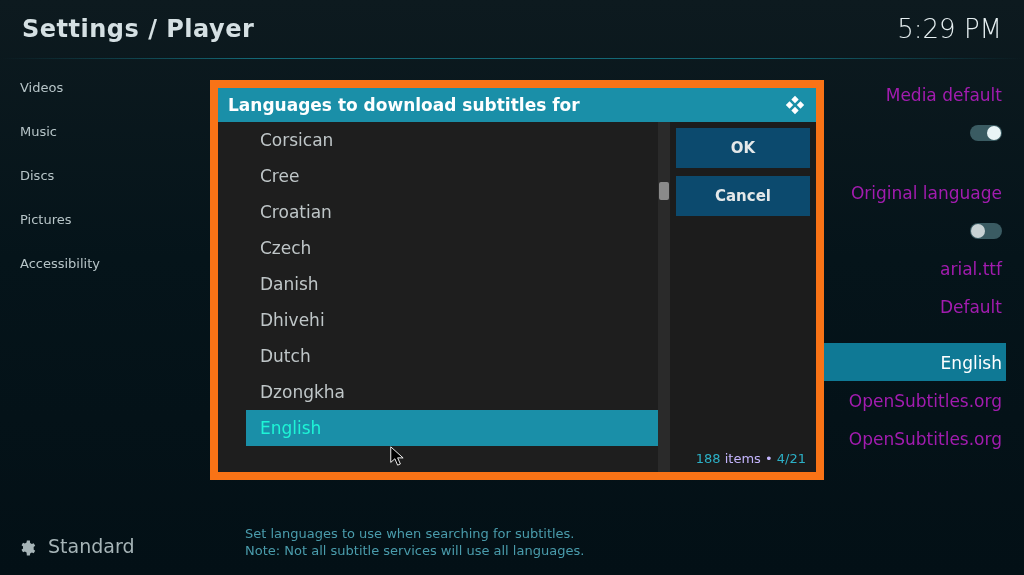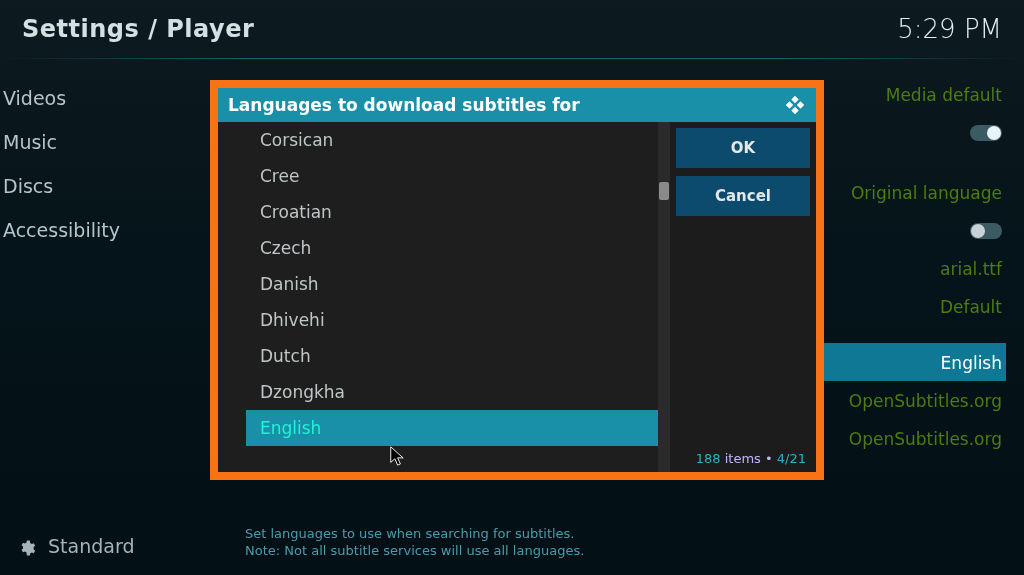--- a/index.html
+++ b/index.html
@@ -46,24 +46,24 @@
   .sidebar {
     position: absolute;
     left: 0;
     top: 65px;
     width: 240px;
     display: flex;
     flex-direction: column;
   }
   .side-item {
     height: 44px;
-    padding-left: 3px;
-    display: flex;
-    align-items: flex-end;
-    font-size: 19px;
+    padding-left: 20px;
+    display: flex;
+    align-items: center;
+    font-size: 13px;
     color: #b7c5c8;
   }
   .side-item.selected {
     background: #0e2b33;
     color: #e6f6f8;
   }
   .footer-item {
     position: absolute;
     left: 0;
     bottom: 18px;
@@ -89,21 +89,21 @@
     display: flex;
     flex-direction: column;
     gap: 0;
   }
   .right-row {
     height: 38px;
     display: flex;
     align-items: center;
     justify-content: flex-end;
     font-size: 17px;
-    color: #4d7c0f;
+    color: #a21caf;
     padding-right: 4px;
     border-top: 1px solid rgba(255,255,255,0);
   }
   .right-row.highlight {
     background: #0f7995;
     color: #ffffff;
   }
   .toggle {
     width: 32px; height: 16px;
     border-radius: 9px;
@@ -244,20 +244,23 @@
 
 <div class="sidebar">
   <div class="side-item">
       <span>Videos</span>
     </div>
   <div class="side-item">
       <span>Music</span>
     </div>
   <div class="side-item">
       <span>Discs</span>
+    </div>
+  <div class="side-item">
+      <span>Pictures</span>
     </div>
   <div class="side-item">
       <span>Accessibility</span>
     </div>
 </div>
 
 <div class="footer-item">
   <svg class="gear" viewBox="0 0 24 24">
     <path fill="#a6b4b7" d="M12 8a4 4 0 1 0 .001 8.001A4 4 0 0 0 12 8m8.94 4a7.5 7.5 0 0 0-.12-1.3l2.1-1.64-2-3.46-2.49 1a7.6 7.6 0 0 0-2.25-1.3L15.8 2h-4l-.38 2.7a7.6 7.6 0 0 0-2.25 1.3l-2.49-1-2 3.46 2.1 1.64a7.5 7.5 0 0 0 0 2.6l-2.1 1.64 2 3.46 2.49-1c.68.55 1.44.99 2.25 1.3L11.8 22h4l.38-2.7c.81-.31 1.57-.75 2.25-1.3l2.49 1 2-3.46-2.1-1.64c.08-.43.12-.86.12-1.3z"></path>
   </svg>

